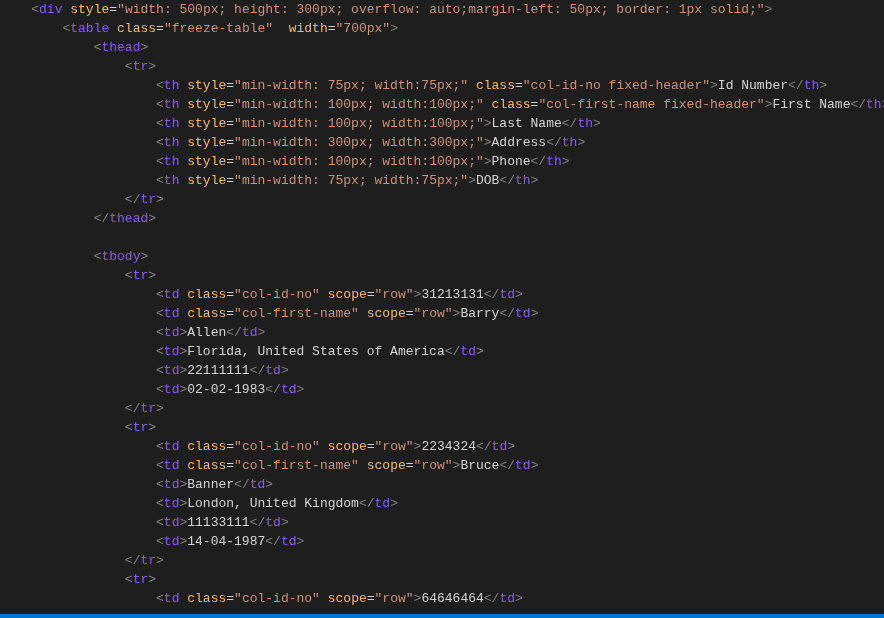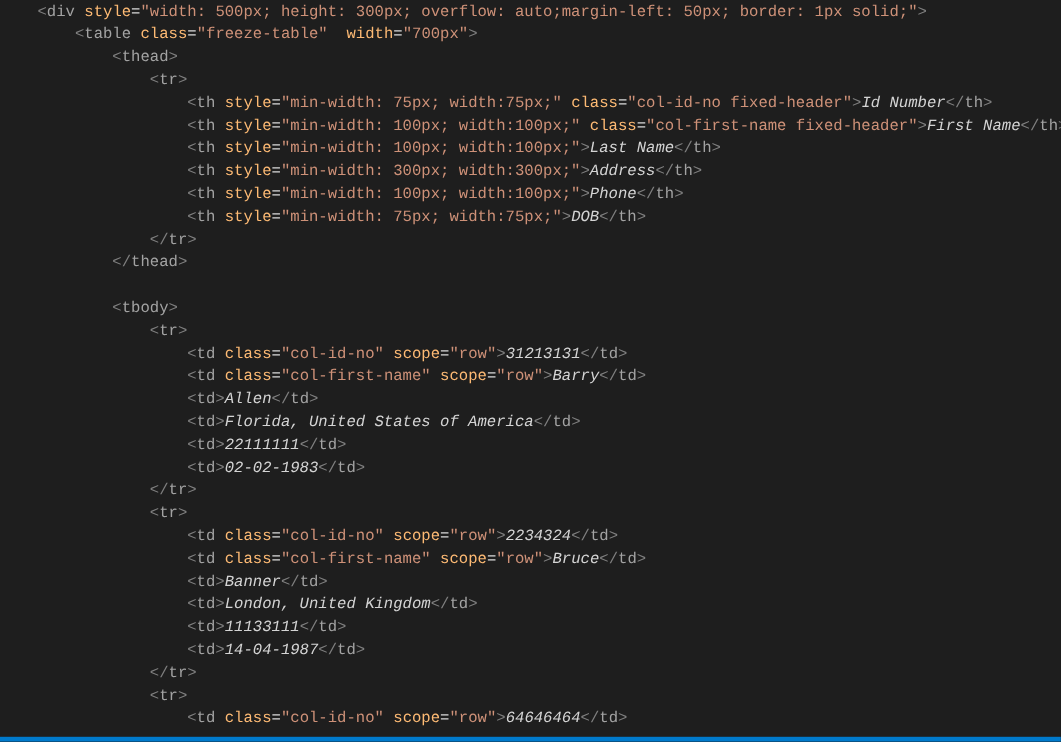--- a/index.html
+++ b/index.html
@@ -20,25 +20,25 @@
     position: relative;
     width: 884px;
     height: 614px;
     overflow: hidden;
   }
   .line {
     height: 19px;
     display: block;
   }
   .c-bracket   { color: #808080; }   
-  .c-tag       { color: #a3a3a3; }   
+  .c-tag       { color: #8b5cf6; }   
   .c-attr      { color: #fdba74; }   
   .c-eq        { color: #d4d4d4; }   
   .c-str       { color: #ce9178; }   
-  .c-text      { color: #d4d4d4; font-style: italic; }   
+  .c-text      { color: #d4d4d4; }   
   .footer-bar {
     position: absolute;
     left: 0; right: 0; bottom: 0;
     height: 4px;
     background: #007acc;
   }
 </style>
 </head>
 <body>
 

